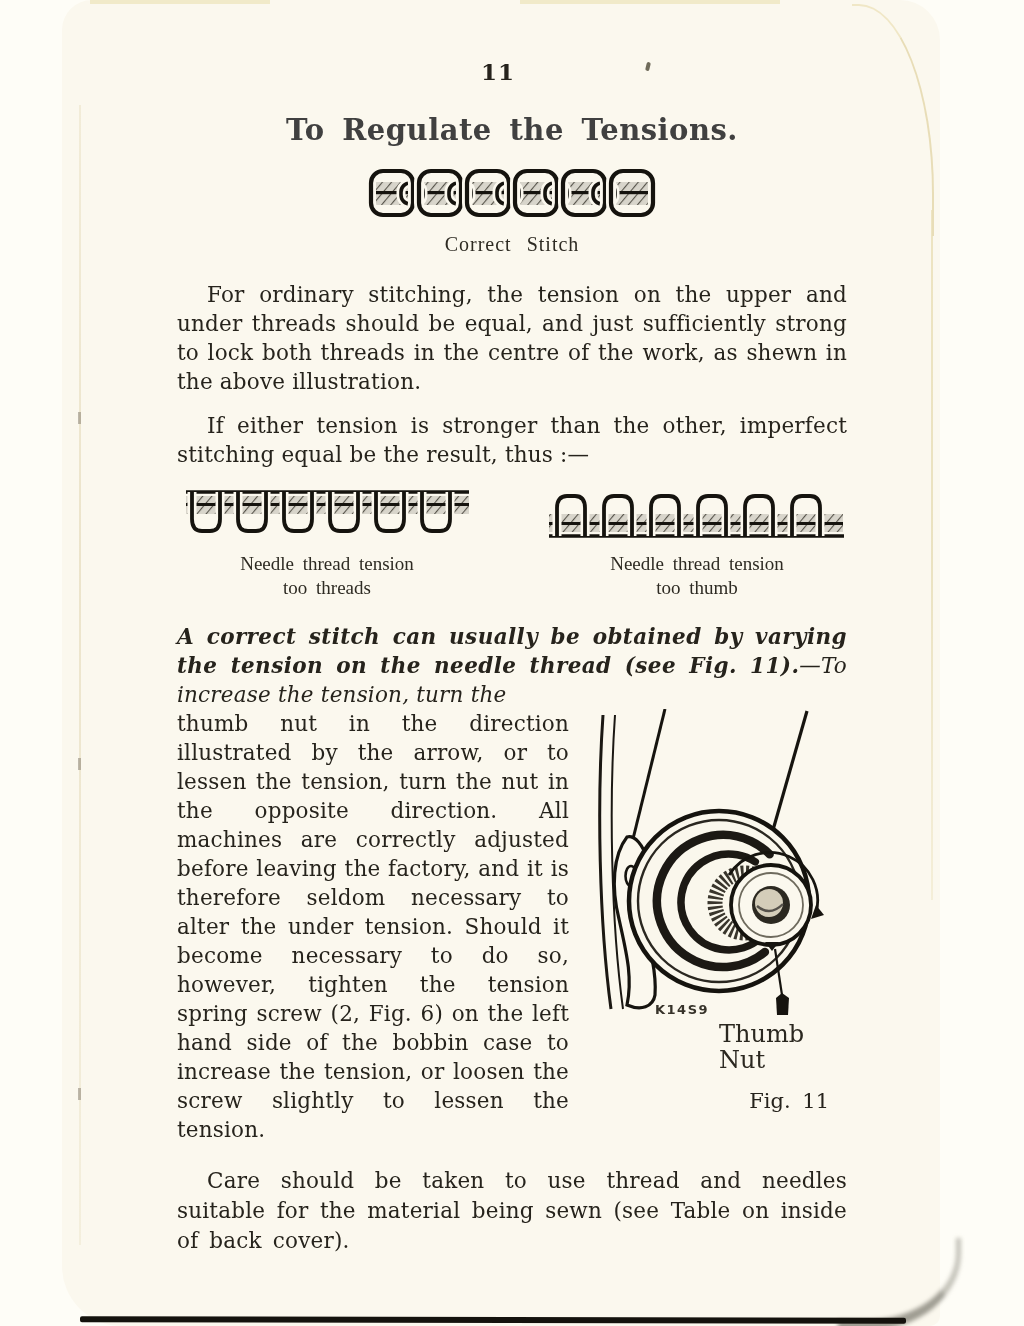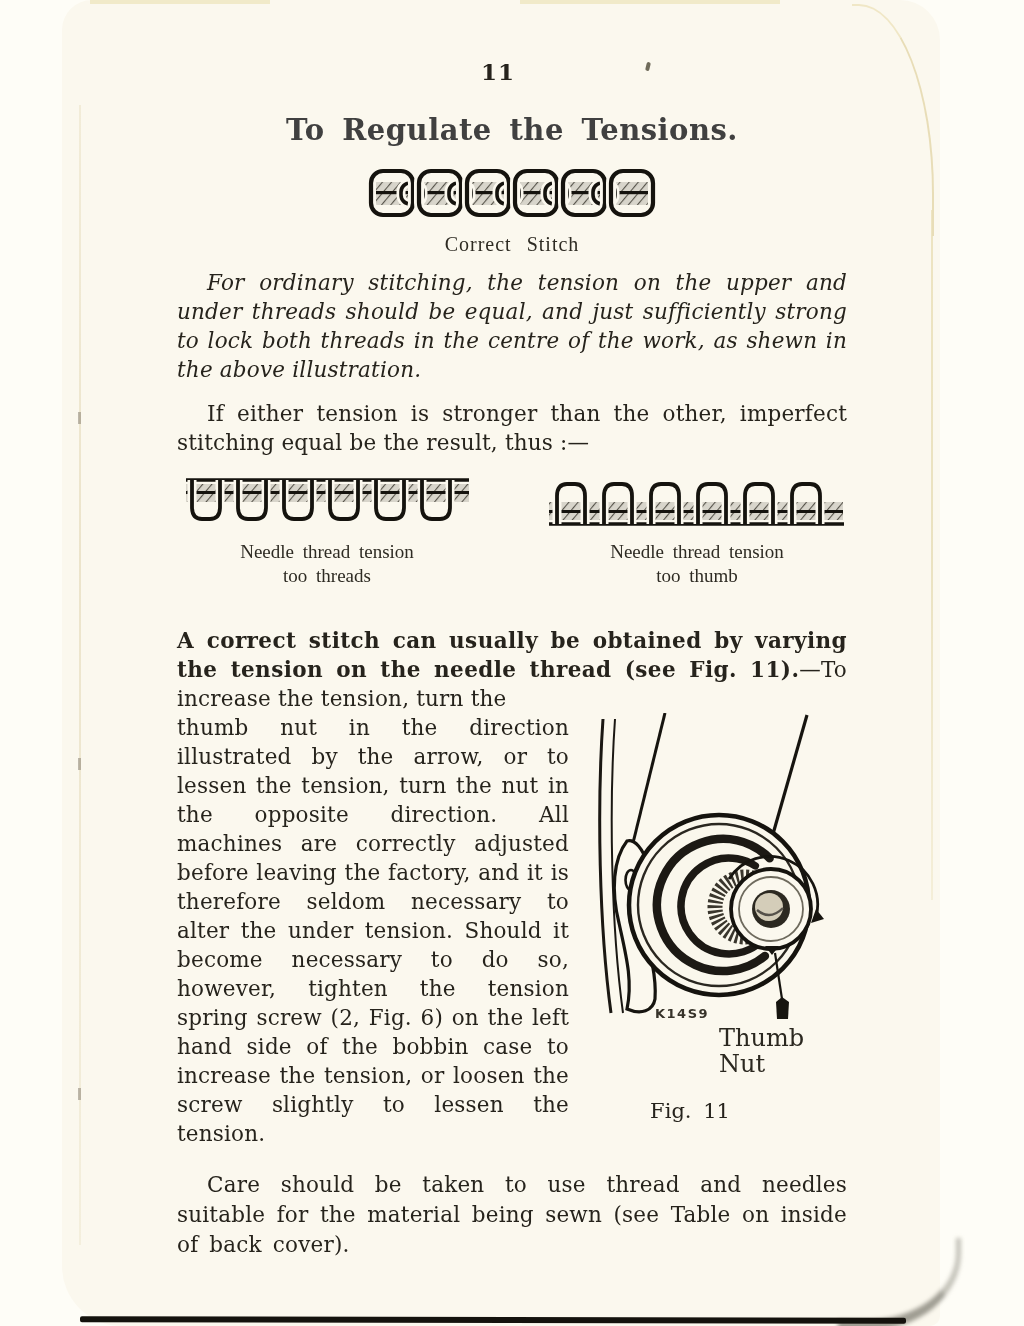--- a/index.html
+++ b/index.html
@@ -45,36 +45,36 @@
              letter-spacing:.5px; word-spacing:7px; color:#404040; }
 
   figure { margin:0;font-family:Liberation Serif, serif; }
   .fig-center { margin-top:20px; text-align:center; }
   .cap       { text-align:center; color:#2e2b23; }
   .cap-main  { margin-top:14px; font-size:20px; word-spacing:9px; letter-spacing:1px; }
 
   .para { margin:0; font-size:21.5px; line-height:29px; text-align:justify;
           letter-spacing:.2px; }
   .indent { text-indent:30px; }
-  .p1 { margin-top:12px;font-style:italic; }
+  .p1 { margin-top:24px; }
   .p2 { margin-top:15px; }
 
   .stitch-row { margin-top:16px; display:flex; justify-content:space-between; }
   .stitch-col { width:300px; text-align:center; }
   .stitch-col .cap2 { margin-top:9px; font-size:19px; line-height:24px; word-spacing:4px; }
 
-  .p3lead { margin-top:38px; }
+  .p3lead { margin-top:22px;font-style:italic; }
   .p3lead .b { font-weight:bold; letter-spacing:.4px; }
 
   .cols { display:flex; }
   .col-text { width:392px; }
   .col-fig  { width:278px; position:relative; }
   .fig11-labels { margin-left:150px; width:120px; font-size:24px; line-height:26px;
                   color:#2b2820; }
-  .fig11-cap { text-align:center; margin-top:22px; font-size:21px; word-spacing:5px;
+  .fig11-cap { text-align:right; margin-top:16px; font-size:21px; word-spacing:5px;
                transform:translateX(-18px); }
 
   .p4 { margin-top:22px; line-height:30px; word-spacing:4px; }
 
   svg { display:inline-block; vertical-align:top; }
 </style>
 </head>
 <body>
 
 <div class="page"></div>

